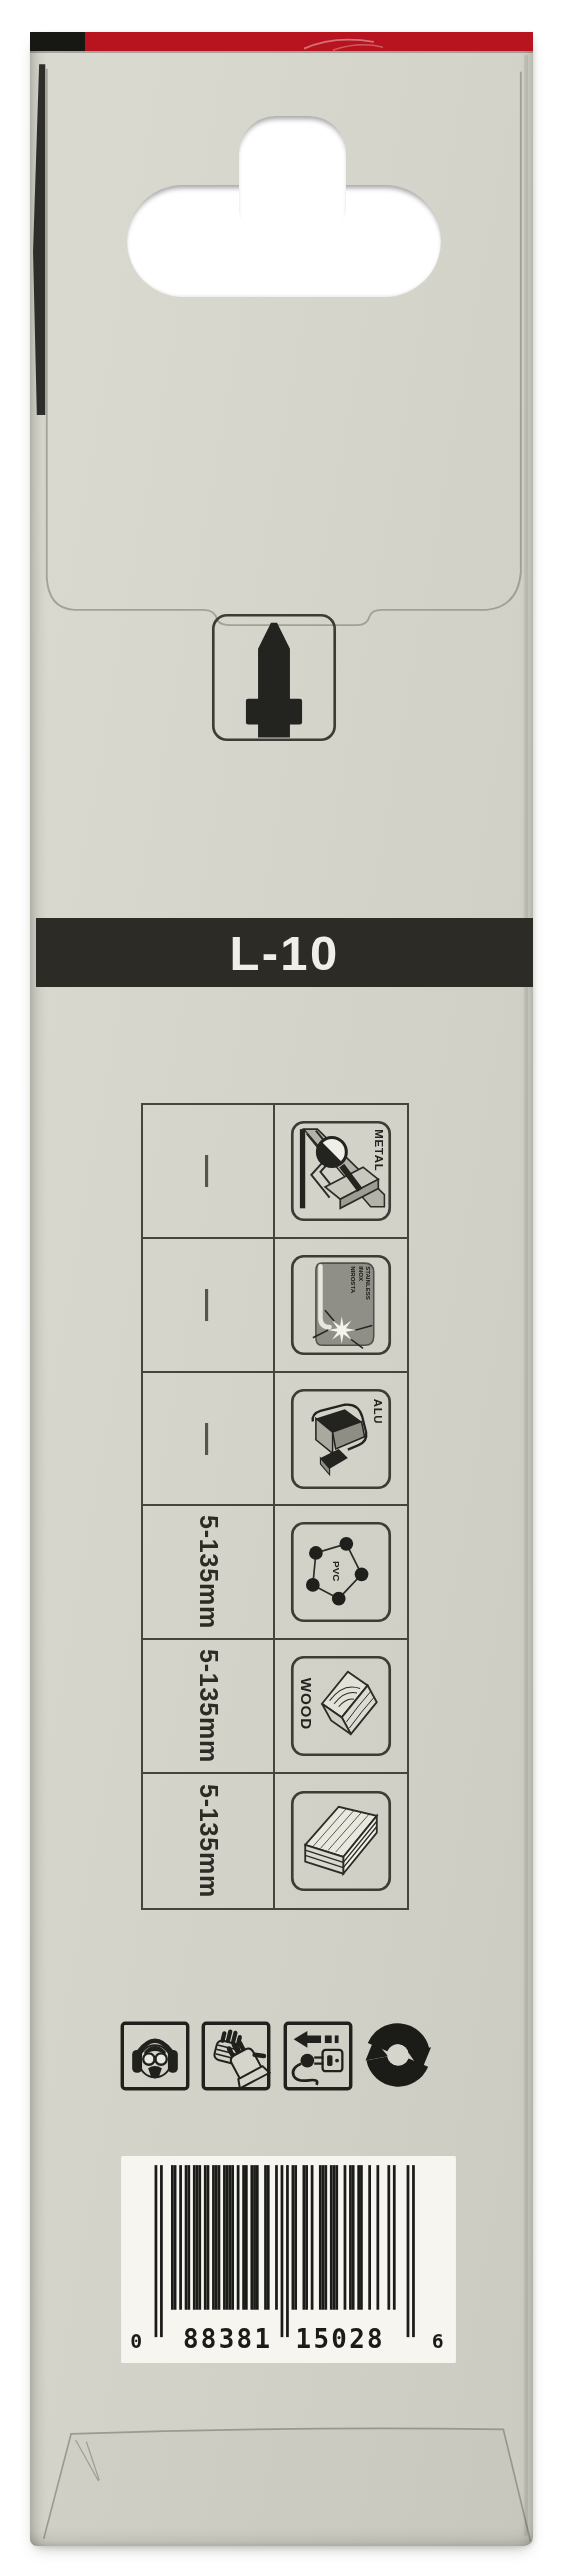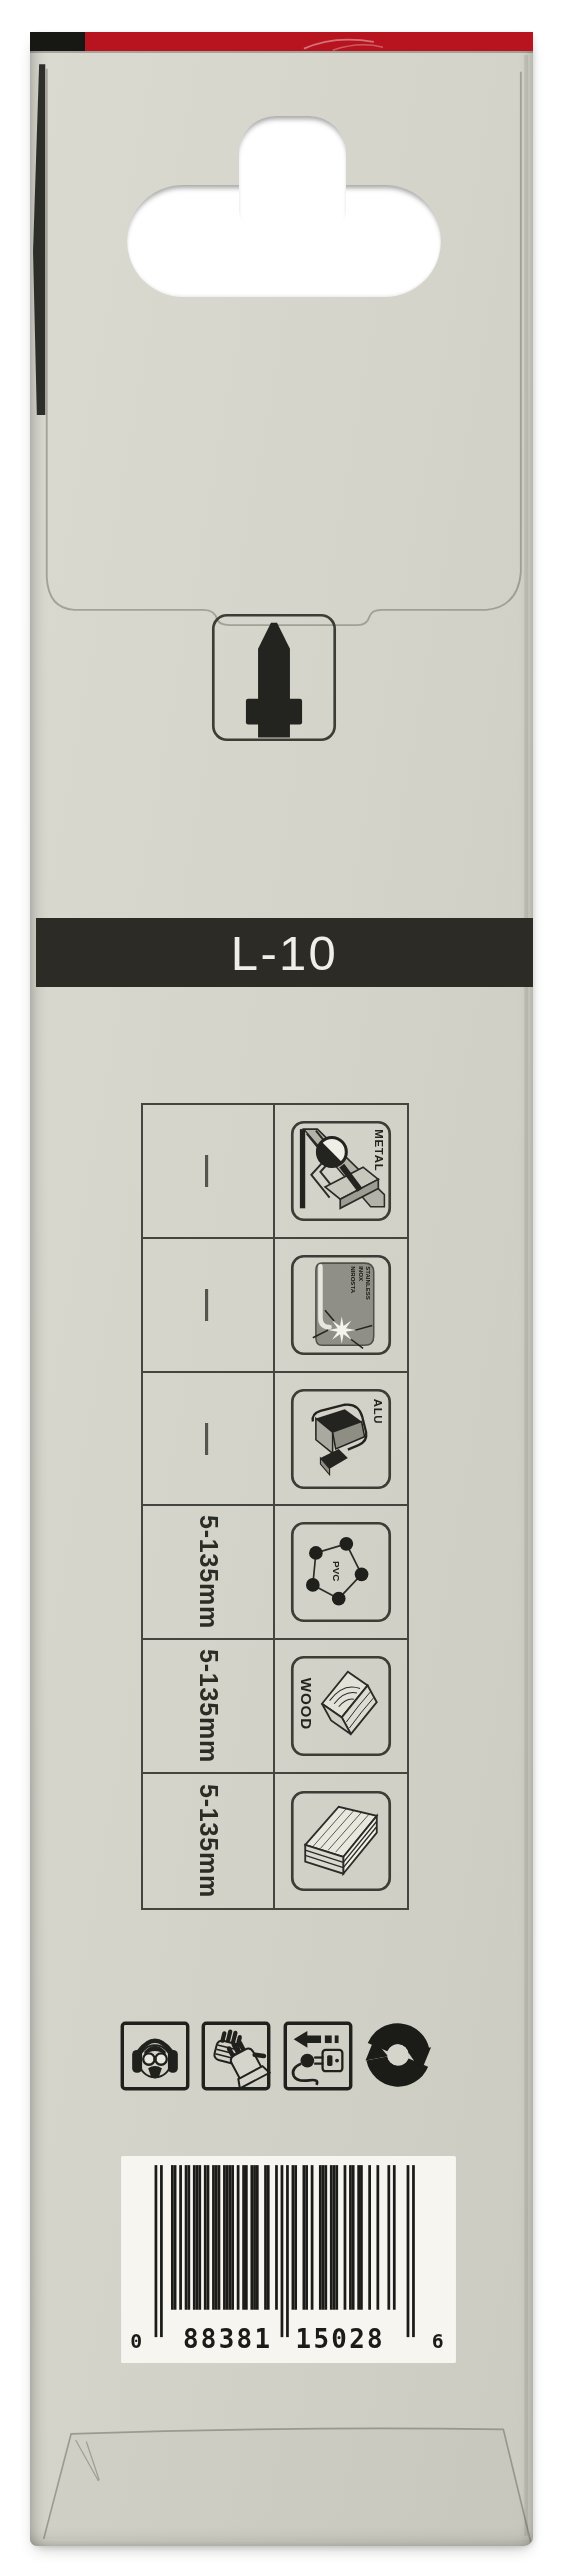--- a/index.html
+++ b/index.html
@@ -18,21 +18,21 @@
   .band-red{left:0;top:0;width:100%;height:19px;background:#b81420;}
   .band-black{left:0;top:0;width:55px;height:19px;background:#171714;}
   .band-under{left:0;top:19px;width:100%;height:1.5px;background:rgba(0,0,0,.24);}
   .hole{background:#ffffff;}
   .hole.bar{left:97px;top:153px;width:314px;height:112px;border-radius:56px;
     box-shadow:inset 0 5.3px 5.3px -2.3px rgba(0,0,0,.36), inset 0 -1.5px 2.3px rgba(0,0,0,.07);}
   .hole.bump{left:209px;top:84px;width:107px;height:114px;border-radius:37px 37px 20px 20px;
     box-shadow:inset 0 5.3px 5.3px -2.3px rgba(0,0,0,.36);}
   #banner{left:6px;top:886px;width:497px;height:69px;background:#2c2b26;
     display:flex;align-items:center;justify-content:center;}
-  #banner span{color:#efeee8;font-size:49px;font-weight:normal;letter-spacing:2.3px;}
+  #banner span{color:#efeee8;font-size:49px;font-weight:bold;letter-spacing:2.3px;}
   
   #spec-table{left:111px;top:1071px;width:268px;height:807px;border:2.3px solid #45453f;
     display:grid;grid-template-columns:132px 1fr;grid-template-rows:repeat(6,1fr);box-sizing:border-box;}
   .cell{display:flex;align-items:center;justify-content:center;}
   .cell.l{border-right:2.3px solid #45453f;}
   .cell.b{border-bottom:2.3px solid #45453f;}
   .vlen{writing-mode:vertical-rl;text-orientation:mixed;font-weight:bold;font-size:25px;
     color:#2c2c27;letter-spacing:0.8px;}
   .vdash{writing-mode:vertical-rl;text-orientation:mixed;font-weight:bold;font-size:32px;color:#55544e;}
   

